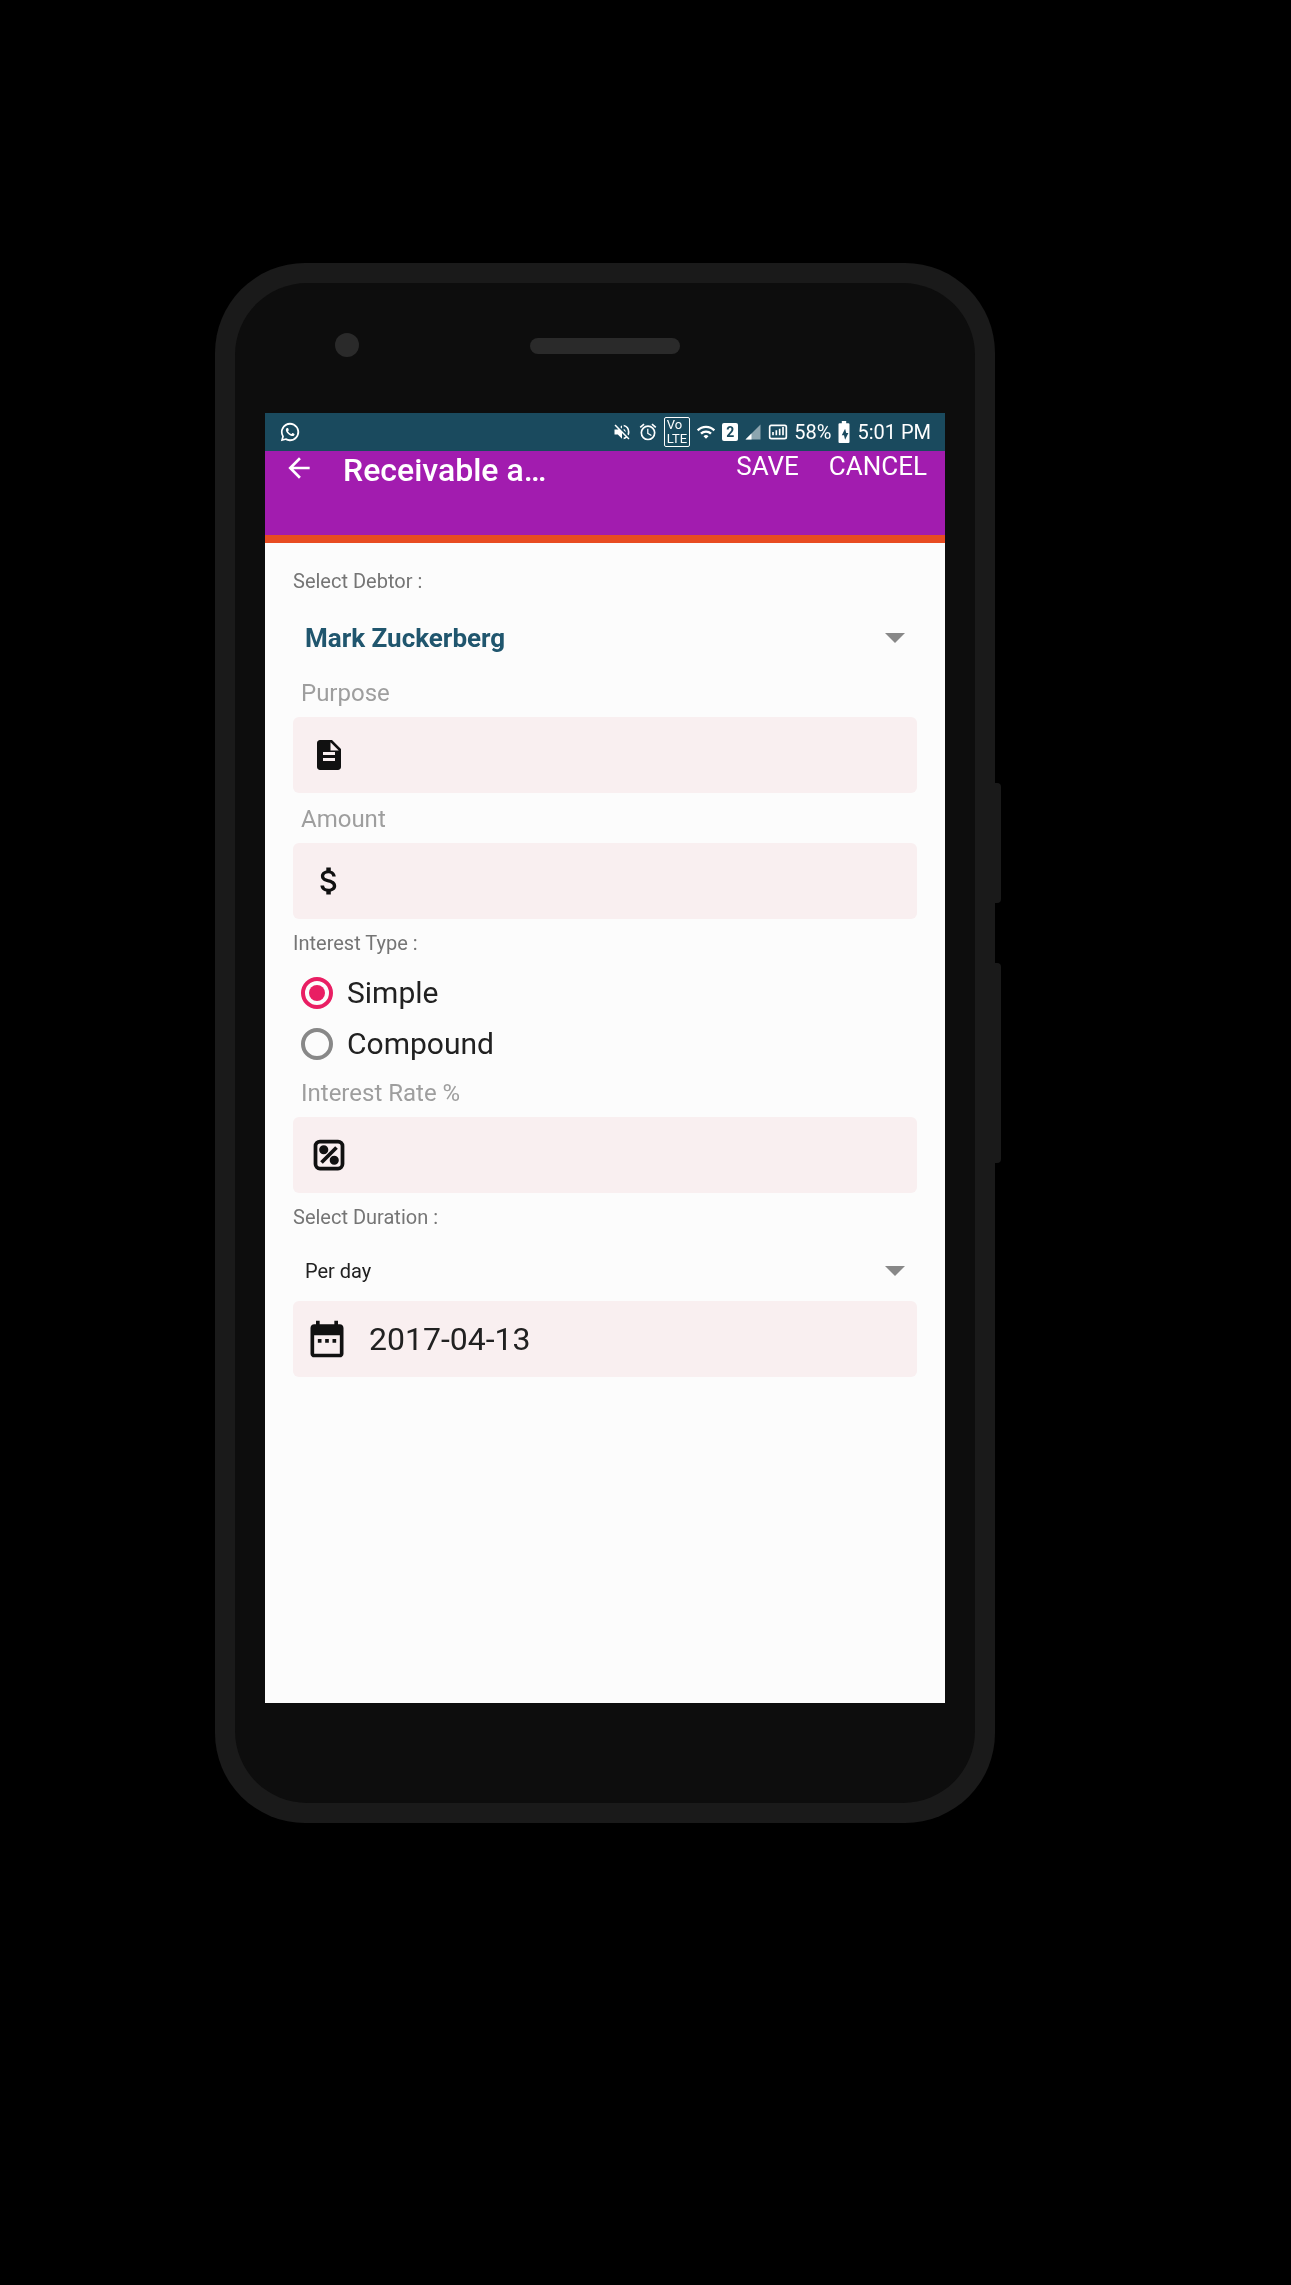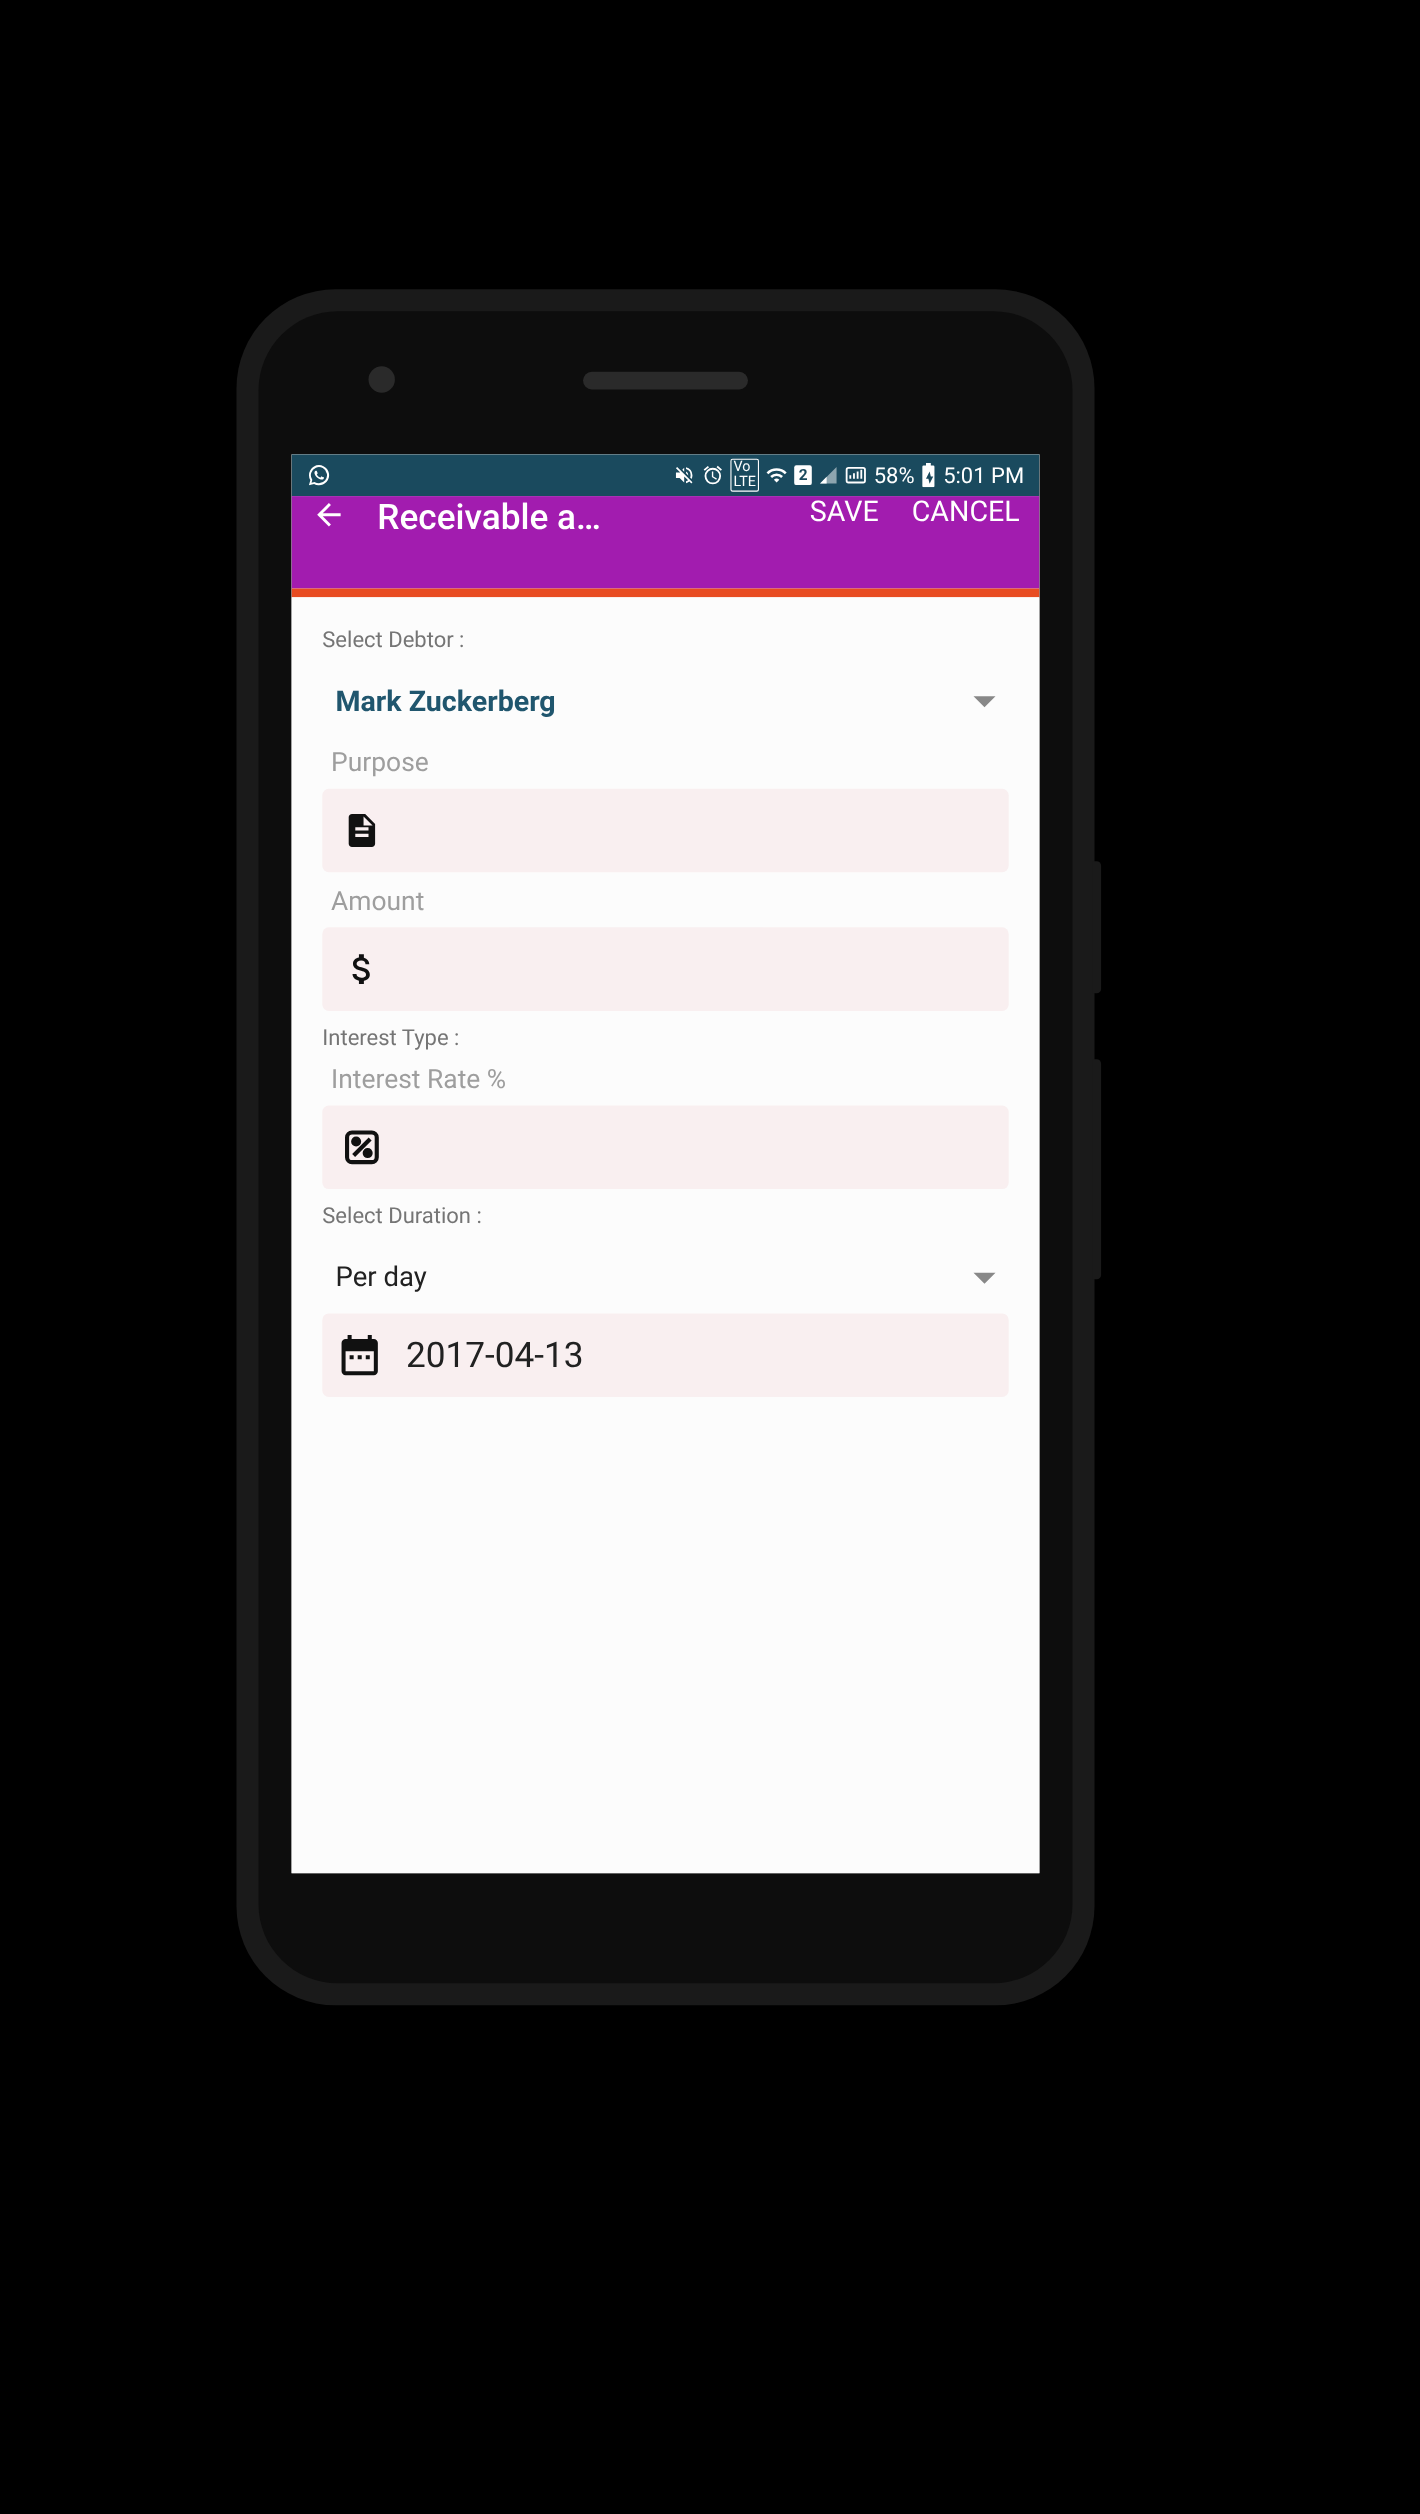--- a/index.html
+++ b/index.html
@@ -128,21 +128,21 @@
   justify-content: space-between;
   padding: 18px 12px;
   cursor: pointer;
 }
 .dropdown-value-primary {
   font-size: 26px;
   font-weight: 700;
   color: #20566e;
 }
 .dropdown-value {
-  font-size: 25px;
+  font-size: 20px;
   color: #212121;
 }
 .dropdown-caret {
   width: 0; height: 0;
   border-left: 10px solid transparent;
   border-right: 10px solid transparent;
   border-top: 10px solid #888;
 }
 .input-box {
   background: #f9eff0;
@@ -287,20 +287,30 @@
         </div>
 
         <div class="label-sm">Amount</div>
         <div class="input-box">
           <svg width="36" height="36" viewBox="0 0 24 24" fill="#111">
               <path d="M11.8 10.9c-2.3-.6-3-1.2-3-2.2 0-1.1 1-1.9 2.8-1.9 1.8 0 2.5.9 2.6 2.2h2.3c-.1-1.8-1.2-3.4-3.3-3.9V3h-3v2c-2 .4-3.6 1.7-3.6 3.7 0 2.4 2 3.6 4.9 4.3 2.5.6 3 1.5 3 2.4 0 .7-.5 1.8-2.8 1.8-2.1 0-2.9-.9-3-2.2H6.3c.1 2.3 1.8 3.6 3.9 4V21h3v-2c2-.4 3.6-1.5 3.6-3.6 0-2.9-2.5-3.9-5-4.5z"></path>
             </svg>
         </div>
 
         <div class="label">Interest Type :</div>
+        <div class="radio-group">
+          <div class="radio-item">
+            <div class="radio-circle checked"></div>
+            <span class="radio-label">Simple</span>
+          </div>
+          <div class="radio-item">
+            <div class="radio-circle"></div>
+            <span class="radio-label">Compound</span>
+          </div>
+        </div>
 
         <div class="label-sm">Interest Rate %</div>
         <div class="input-box">
           <svg width="36" height="36" viewBox="0 0 24 24" fill="none" stroke="#111" stroke-width="2.5">
               <rect x="3" y="3" width="18" height="18" rx="3"></rect>
               <circle cx="8.5" cy="8.5" r="1.8" fill="#111"></circle>
               <circle cx="15.5" cy="15.5" r="1.8" fill="#111"></circle>
               <line x1="7" y1="17" x2="17" y2="7"></line>
             </svg>
         </div>

